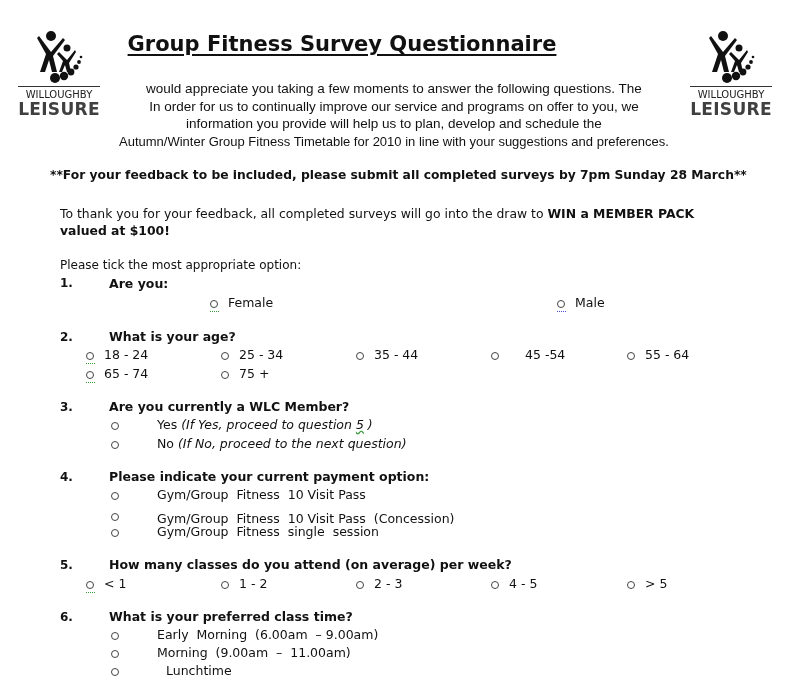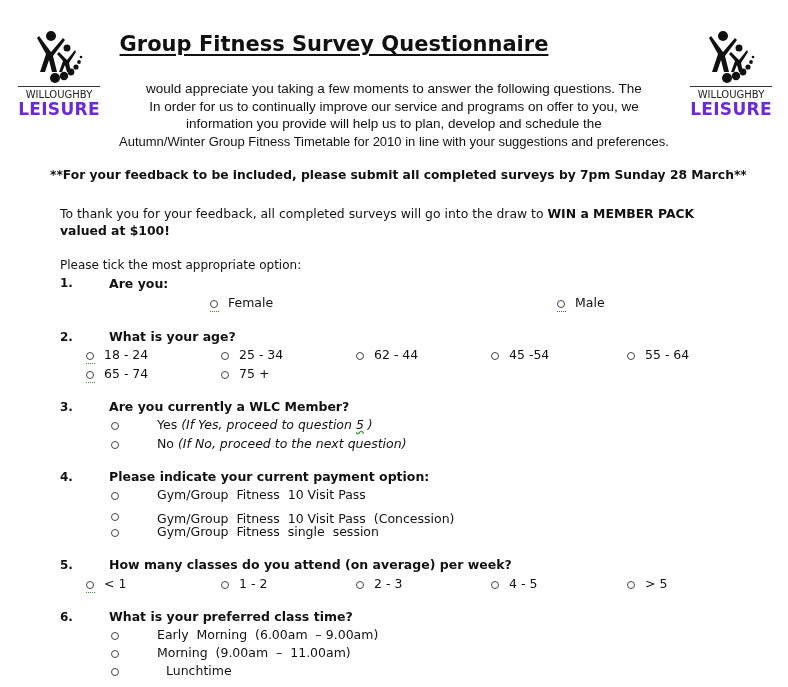--- a/index.html
+++ b/index.html
@@ -3,22 +3,22 @@
 <meta charset="utf-8">
 <style>
   html, body { margin:0; padding:0; background:#ffffff; }
   body { width:788px; height:687px; position:relative; overflow:hidden;
          font-family:"DejaVu Sans", sans-serif; color:#111; }
   .abs { position:absolute; }
   .logo { position:absolute; width:86px; text-align:center; }
   .logo svg { display:block; margin:0 auto; }
   .logo-rule { width:82px; height:1px; background:#333; margin:1px auto 2px; }
   .logo-small { font-size:10px; letter-spacing:0px; color:#222; line-height:11px; }
-  .logo-big { font-size:17px; font-weight:bold; color:#6d28d9; line-height:19px; letter-spacing:0.3px; }
-  .title { left:8px; width:652px; top:32px; text-align:center; font-size:21px; font-weight:bold; }
+  .logo-big { font-size:17px; font-weight:bold; color:#404040; line-height:19px; letter-spacing:0.3px; }
+  .title { left:16px; width:652px; top:32px; text-align:center; font-size:21px; font-weight:bold; }
   .title span { text-decoration:underline; text-decoration-thickness:2px; text-underline-offset:3px; }
   .intro { left:80px; width:628px; top:80px; text-align:center; font-family:"Liberation Sans", sans-serif; font-size:13.5px; line-height:17.5px; }
   .intro div { white-space:nowrap; }
   .deadline { left:50px; top:168px; font-size:12.3px; font-weight:bold; white-space:nowrap; }
   .thanks { left:60px; top:205px; font-size:12.4px; line-height:17px; }
   .thanks b { font-weight:bold; }
   .instr { left:60px; top:258px; font-size:12px; }
   .qnum { position:absolute; left:60px; font-size:12px; font-weight:bold; }
   .qtext { position:absolute; left:109px; font-size:12.5px; font-weight:bold; white-space:nowrap; }
   .opt { position:absolute; font-size:12.5px; white-space:nowrap; display:flex; align-items:center; }
@@ -103,23 +103,23 @@
 <div class="opt" style="left:86px; top:347px;">
     <span class="radio squig"></span>
     <span>18 - 24</span>
   </div>
 <div class="opt" style="left:221px; top:347px;">
     <span class="radio"></span>
     <span>25 - 34</span>
   </div>
 <div class="opt" style="left:356px; top:347px;">
     <span class="radio"></span>
-    <span>62 - 44</span>
+    <span>35 - 44</span>
   </div>
-<div class="opt" style="left:491px; top:347px;">
+<div class="opt" style="left:491px; top:347px;gap:16px;">
     <span class="radio"></span>
     <span>45 -54</span>
   </div>
 <div class="opt" style="left:627px; top:347px;">
     <span class="radio"></span>
     <span>55 - 64</span>
   </div>
 <div class="opt" style="left:86px; top:366px;">
     <span class="radio squig"></span>
     <span>65 - 74</span>

